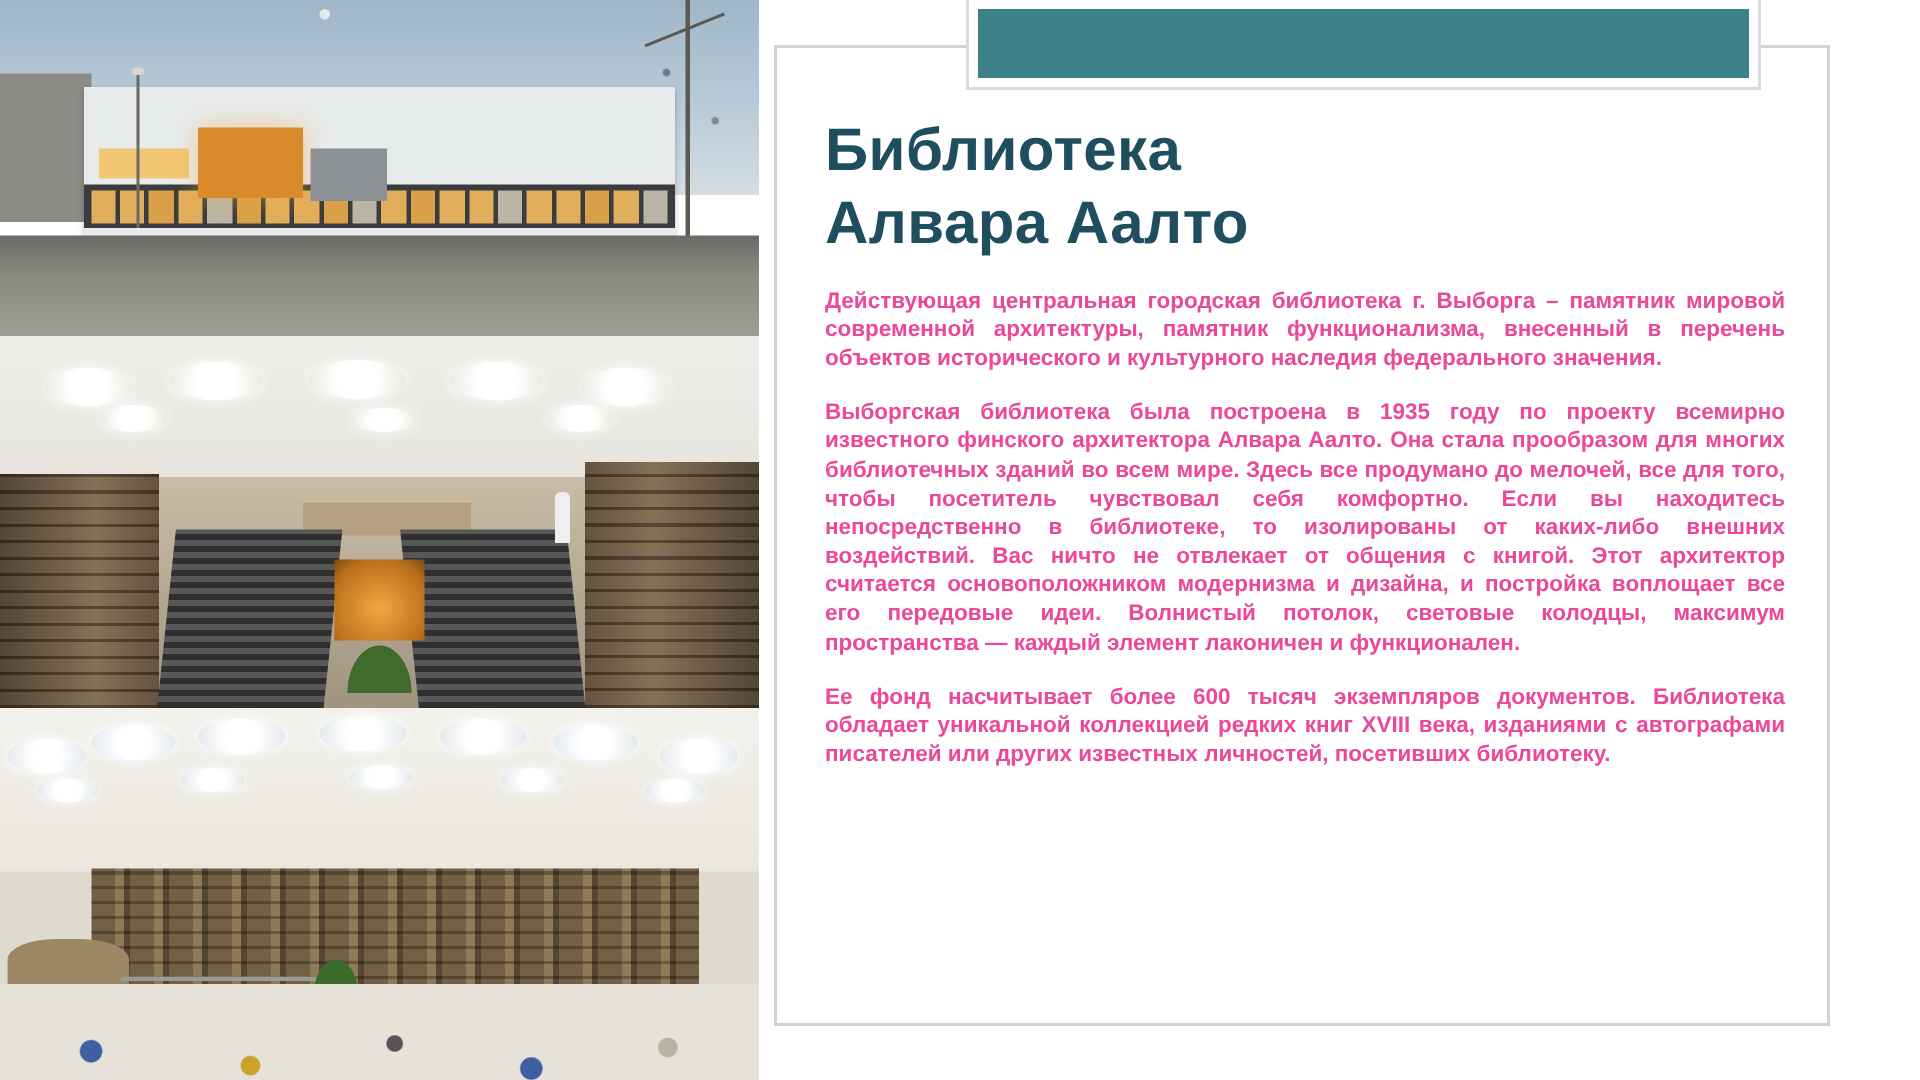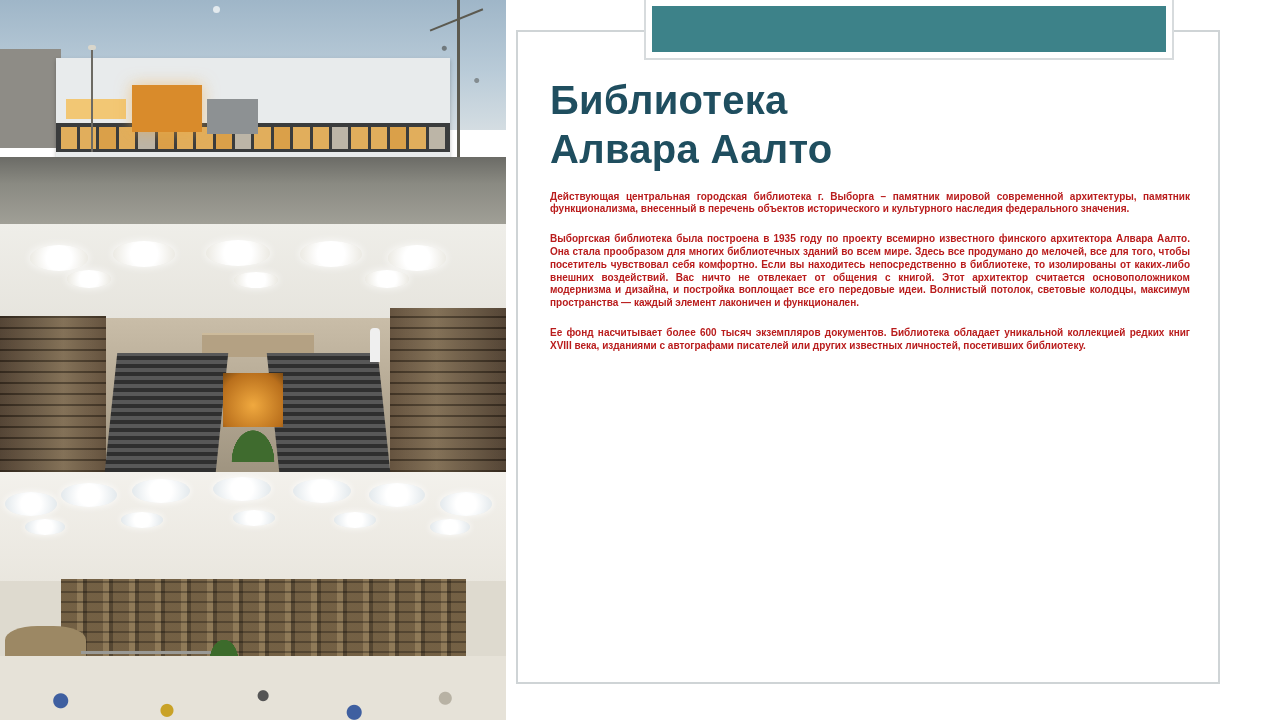--- a/index.html
+++ b/index.html
@@ -260,22 +260,22 @@
     color: #1f4e5f;
     font-size: 40px;
     font-weight: bold;
     line-height: 1.22;
     letter-spacing: .3px;
     margin: 0 0 16px 0;
     white-space: pre-line;
   }
   .body-text p {
     margin: 17px 0 11px 0;
-    color: #b91c1c;
-    font-size: 10px;
+    color: #ec4899;
+    font-size: 15px;
     line-height: 1.28;
     font-weight: bold;
     text-align: justify;
     text-justify: inter-word;
   }
   .body-text p:last-child { margin-bottom: 0; }
 </style>
 </head>
 <body>
 

